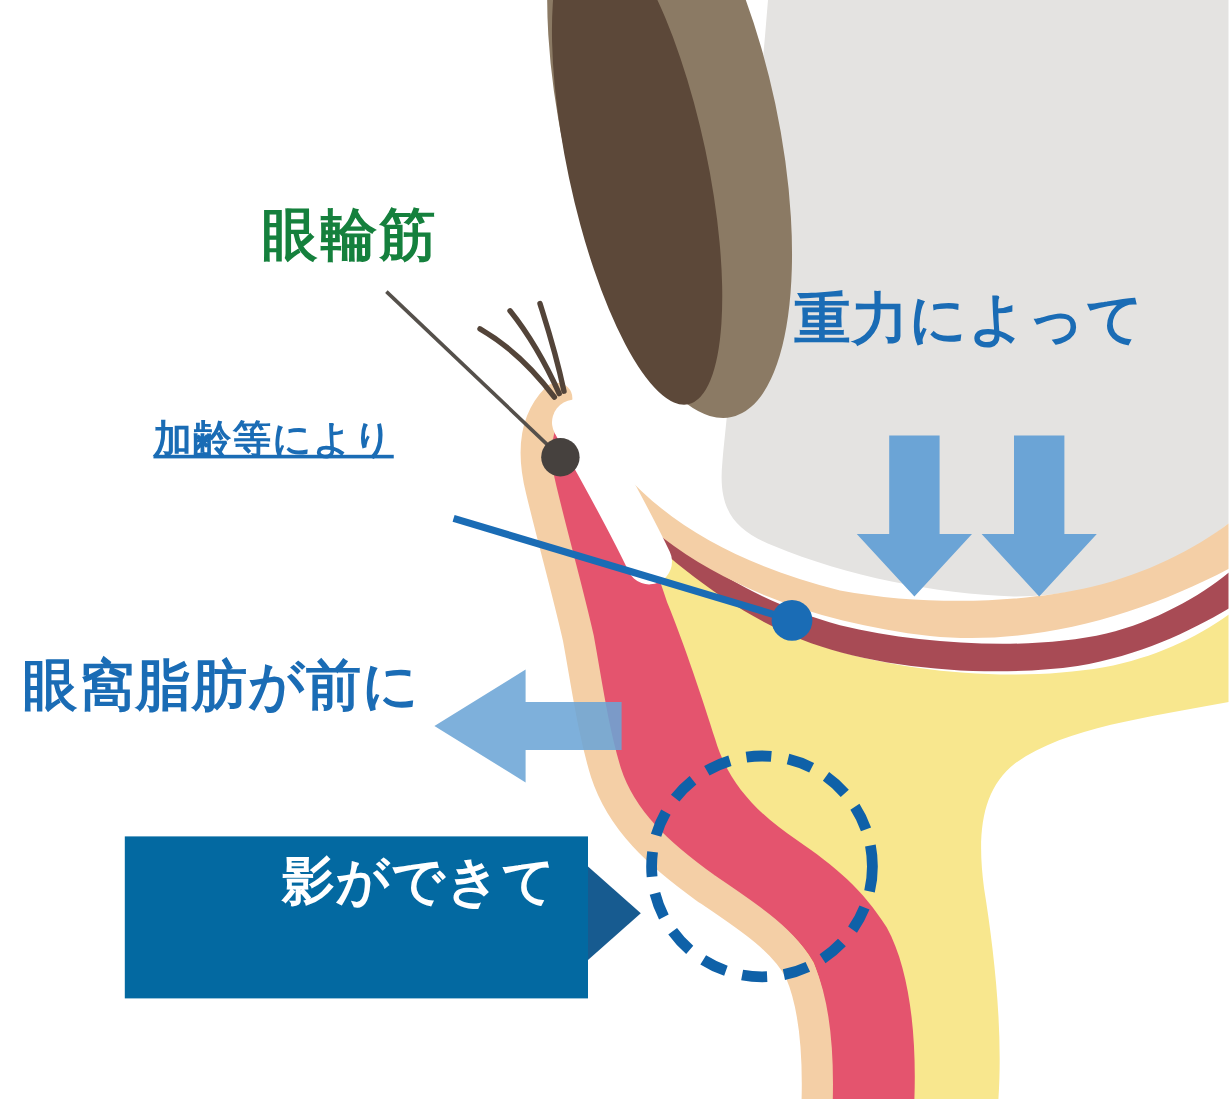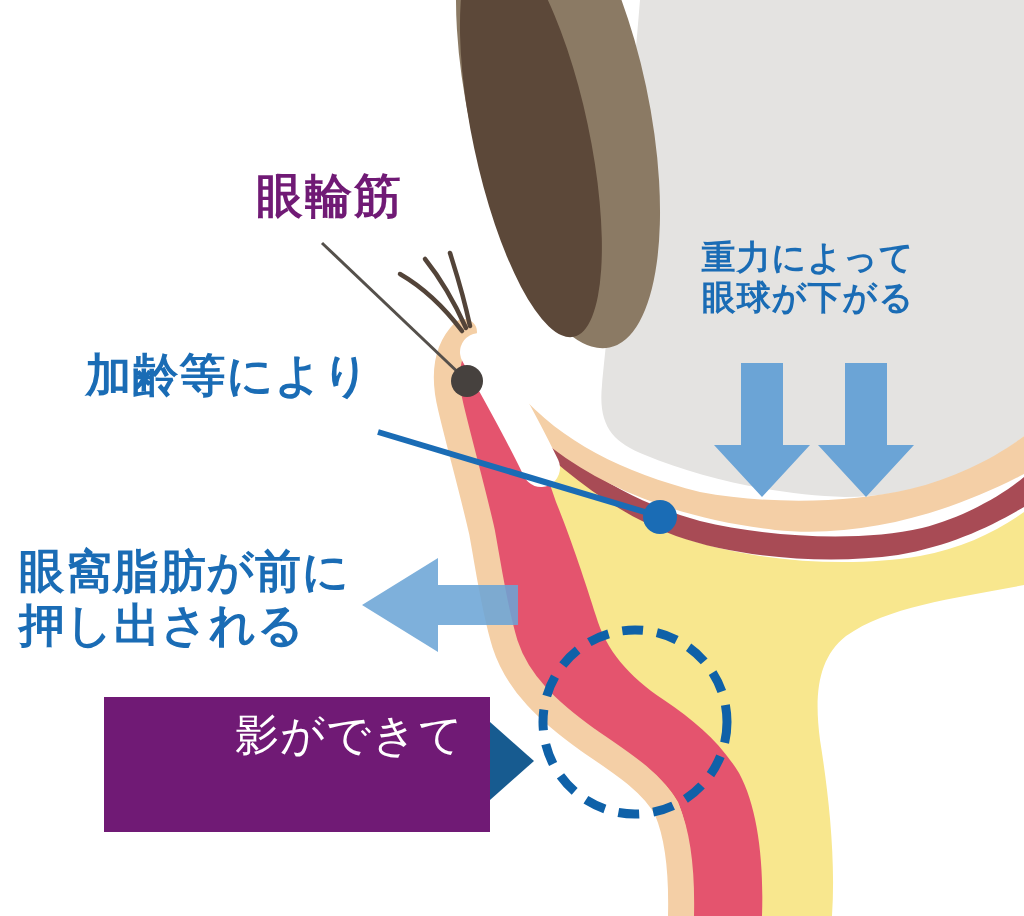--- a/index.html
+++ b/index.html
@@ -2,33 +2,33 @@
 <html><head>
 <meta charset="utf-8">
 <style>
   html,body{margin:0;padding:0;background:#ffffff;}
   #stage{
     position:relative;width:1024px;height:916px;overflow:hidden;background:#ffffff;
     font-family:"Liberation Sans","DejaVu Sans",sans-serif;
   }
   #art{position:absolute;left:0;top:0;}
   .lbl{position:absolute;font-weight:700;line-height:1.18;white-space:nowrap;}
-  .lbl-dark{color:#701a75;margin-left:38px;}
+  .lbl-dark{color:#15803d;}
   .lbl-blue{color:#1a6cb5;}
   .lbl-center{transform:translateX(-50%);text-align:center;}
   .lbl-right{text-align:left;}
   #lbl-orbicularis{left:218px;top:168px;font-size:47px;letter-spacing:2px;}
-  #lbl-gravity{left:808px;top:238px;font-size:34px;letter-spacing:1px;font-family:Liberation Serif, serif;}
-  #lbl-ligament{left:228px;top:348px;font-size:46px;letter-spacing:1px;}
+  #lbl-gravity{left:808px;top:238px;font-size:47px;letter-spacing:1px;}
+  #lbl-ligament{left:228px;top:348px;font-size:32px;letter-spacing:1px;text-decoration:underline;}
   #lbl-fatpush{right:674px;top:544px;font-size:46px;letter-spacing:1px;}
   #lbl-orbitalfat{left:666px;top:560px;font-size:47px;letter-spacing:2px;}
   #callout{
     position:absolute;left:104px;top:697px;width:386px;height:135px;
-    background:#701a75;color:#ffffff;box-sizing:border-box;
-    padding:10px 26px 0 10px;text-align:right;font-weight:400;font-size:44px;line-height:56px;
+    background:#0369a1;color:#ffffff;box-sizing:border-box;
+    padding:10px 26px 0 10px;text-align:right;font-weight:700;font-size:44px;line-height:56px;
     letter-spacing:1px;
   }
   #callout-tip{
     position:absolute;left:490px;top:722px;width:0;height:0;
     border-top:39px solid transparent;border-bottom:39px solid transparent;
     border-left:44px solid #175b90;
   }
 </style>
 </head>
 <body>
@@ -124,30 +124,28 @@
 
     <path d="M 362 605 L 438 558 L 438 585 L 518 585 L 518 625 L 438 625 L 438 652 Z" fill="#6ba4d6" fill-opacity="0.87"></path>
 
     <circle cx="635" cy="722" r="92" fill="none" stroke="#0f61a8" stroke-width="9" stroke-dasharray="21 14"></circle>
   </svg>
 
   <div class="lbl lbl-dark" id="lbl-orbicularis">眼輪筋</div>
 
   <div class="lbl lbl-blue lbl-center" id="lbl-gravity">
     <div>重力によって</div>
-    <div>眼球が下がる</div>
   </div>
 
   <div class="lbl lbl-blue lbl-center" id="lbl-ligament">
     <div>加齢等により</div>
   </div>
 
   <div class="lbl lbl-blue lbl-right" id="lbl-fatpush">
     <div>眼窩脂肪が前に</div>
-    <div>押し出される</div>
   </div>
 
 
   <div id="callout">
     <div>影ができて</div>
   </div>
   <div id="callout-tip"></div>
 
 </div>
 

